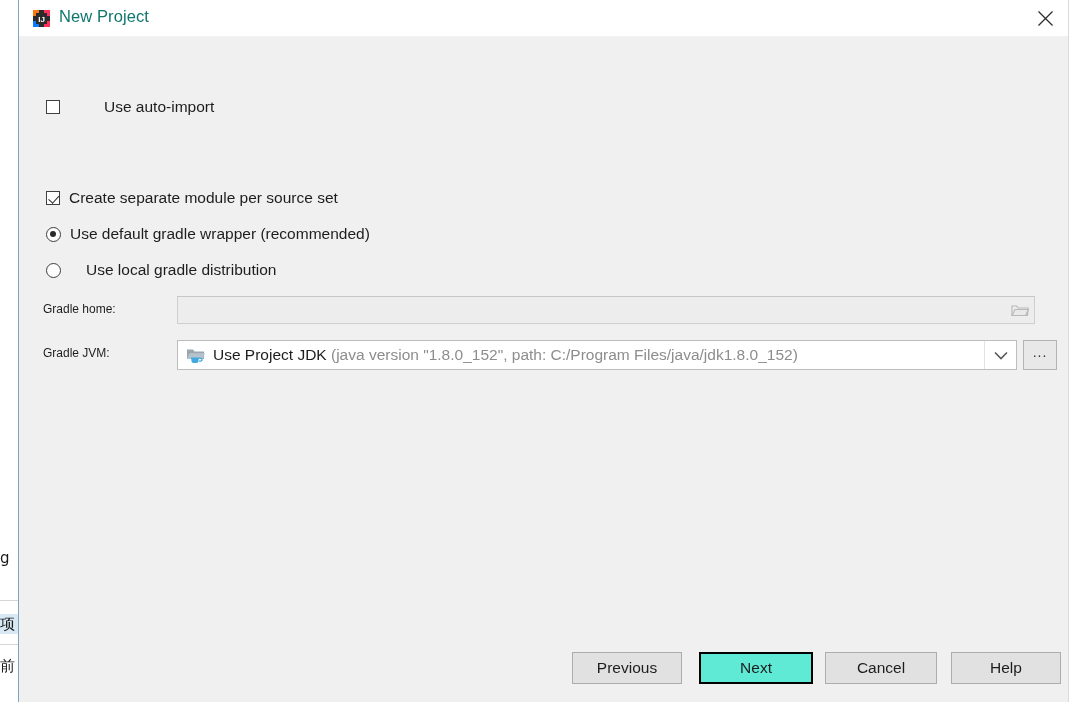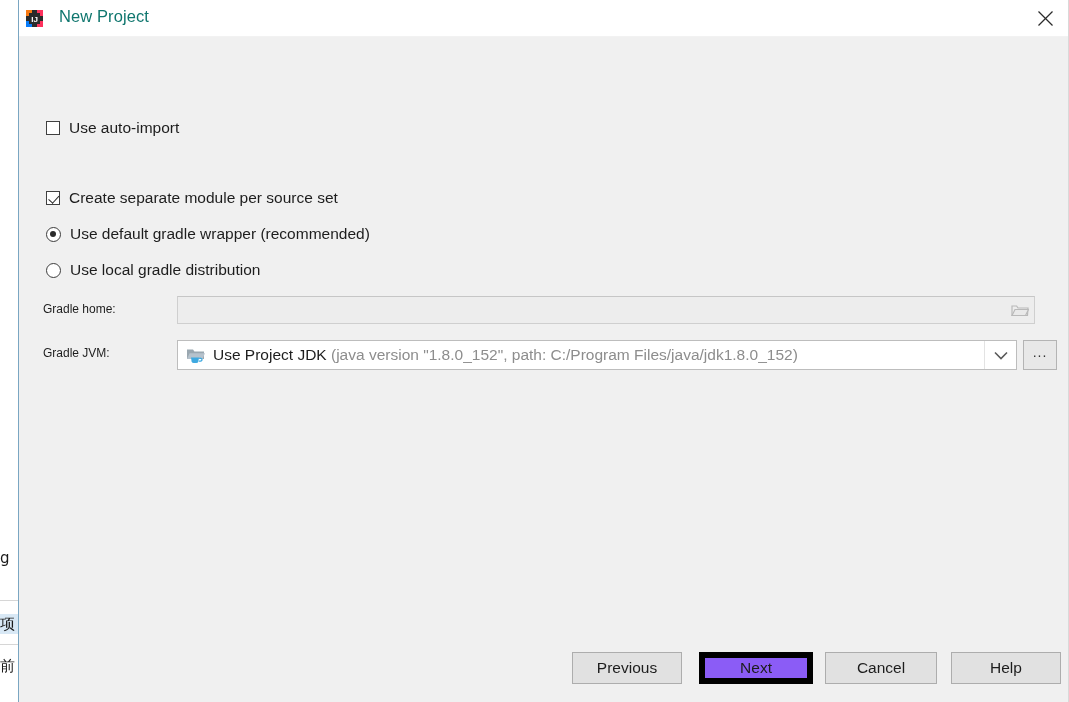--- a/index.html
+++ b/index.html
@@ -43,21 +43,21 @@
   }
 
   
   #titlebar {
     position: relative;
     height: 37px;
     background: #ffffff;
     border-bottom: 1px solid #f2f2f2;
   }
   #app-icon {
-    position: absolute; left: 6px; top: 9px;
+    position: absolute; left: 13px; top: 9px;
     width: 19px; height: 19px;
   }
   #title-text {
     position: absolute; left: 40px; top: 7px;
     font-size: 16.5px;
     color: #0f766e;
     letter-spacing: 0.1px;
     font-family: "Liberation Sans", sans-serif;
   }
   #close-btn {
@@ -213,22 +213,22 @@
     height: 32px;
     background: #e1e1e1;
     border: 1px solid #adadad;
     font-family: "Liberation Sans", sans-serif;
     font-size: 15.5px;
     color: #1d1d1d;
     display: flex; align-items: center; justify-content: center;
     cursor: default;
   }
   .dlg-btn.default {
-    background: #8b5cf6;
-    border: 6px solid #000000;
+    background: #5eead4;
+    border: 2px solid #000000;
   }
 </style>
 </head>
 <body>
 
 <div id="backdrop">
   <div class="bg-strip" style="top:548px;">g</div>
   <div class="bg-sep" style="top:600px;"></div>
   <div class="bg-strip" style="top:614px; background:#d8e8f5;">项</div>
   <div class="bg-sep" style="top:644px;"></div>
@@ -253,37 +253,37 @@
     <div id="close-btn">
       <svg width="17" height="17" viewBox="0 0 17 17">
         <line x1="1.5" y1="1.5" x2="15.5" y2="15.5" stroke="#2b2b2b" stroke-width="1.25"></line>
         <line x1="15.5" y1="1.5" x2="1.5" y2="15.5" stroke="#2b2b2b" stroke-width="1.25"></line>
       </svg>
     </div>
   </div>
 
   <div id="content">
 
-    <div class="row" style="left:27px; top:82px;">
+    <div class="row" style="left:27px; top:61px;gap:35px;">
       <span class="cb"></span>
       <span class="lbl ctl-label">Use auto-import</span>
     </div>
 
 
     <div class="row" style="left:27px; top:152px;align-items:center;">
       <span class="cb checked"></span>
       <span class="lbl ctl-label">Create separate module per source set</span>
     </div>
 
     <div class="row" style="left:27px; top:188px;">
       <span class="rb selected"></span>
       <span class="lbl ctl-label">Use default gradle wrapper (recommended)</span>
     </div>
 
-    <div class="row" style="left:27px; top:224px;">
+    <div class="row" style="left:27px; top:224px;gap:16px;">
       <span class="rb"></span>
       <span class="lbl ctl-label">Use local gradle distribution</span>
     </div>
 
     <div class="field-label" style="left:24px; top:265px;">Gradle home:</div>
     <div id="gradle-home-field">
       <div id="gradle-home-value" placeholder=""></div>
       <div id="gradle-home-browse">
         <svg width="18" height="14" viewBox="0 0 18 14">
           <path d="M1 3 L1 12.5 L16.5 12.5 L17 5 L7 5 L5.6 3 Z" fill="none" stroke="#b9b9b9" stroke-width="1.2"></path>

